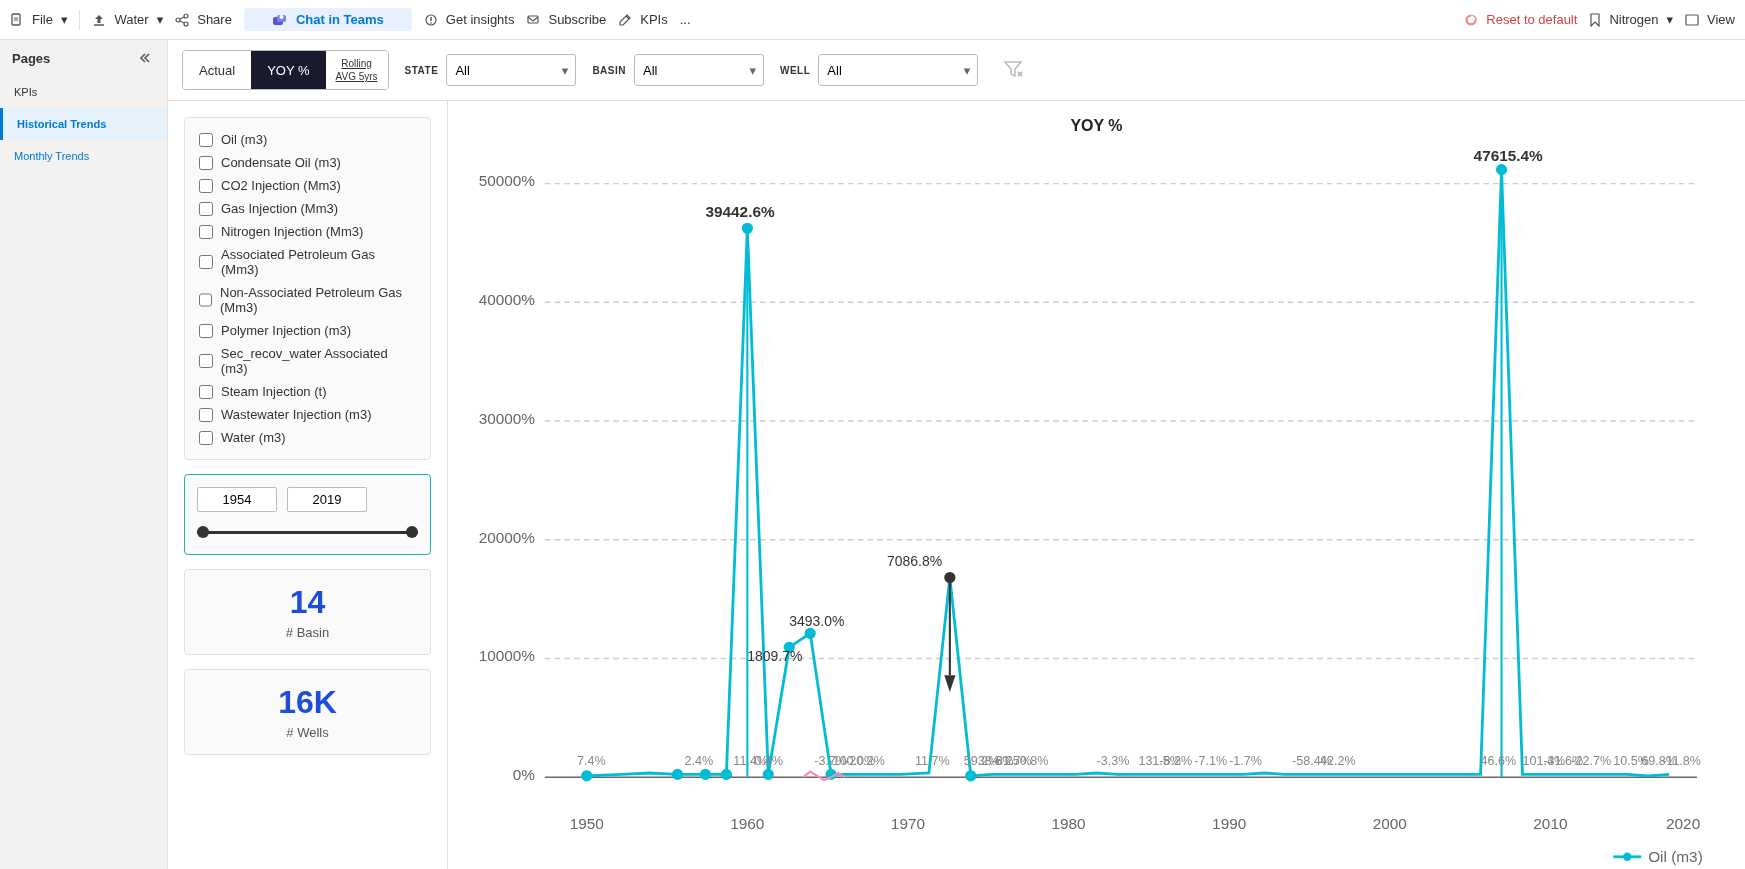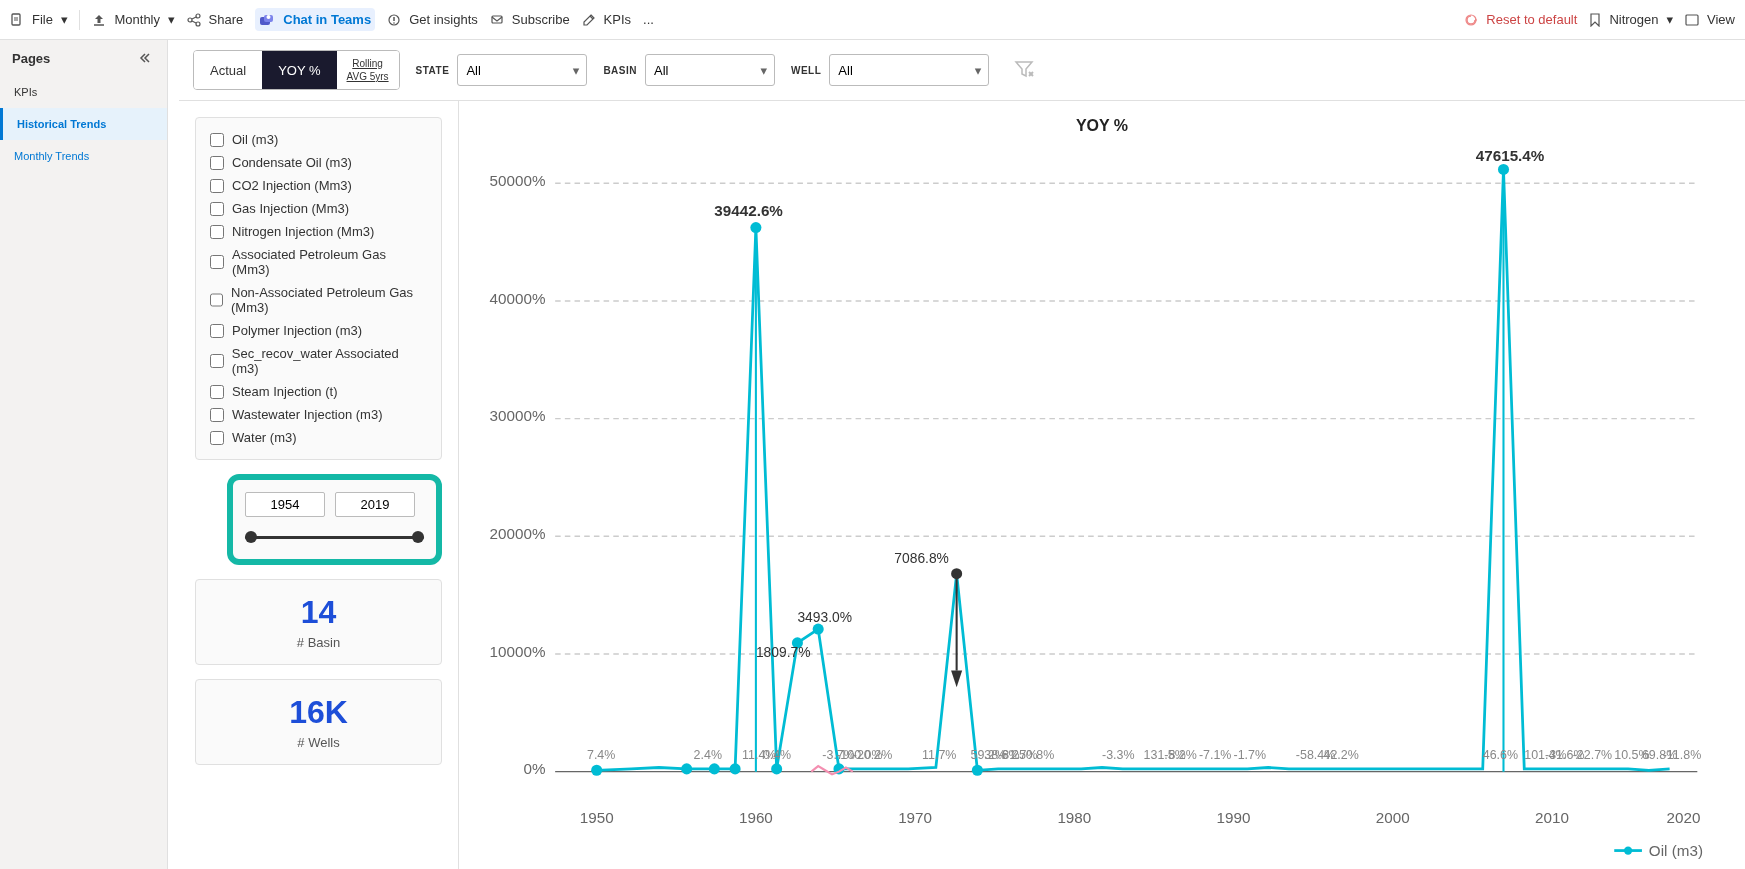--- a/index.html
+++ b/index.html
@@ -19,21 +19,21 @@
 
     
     .sidebar { width: 168px; background: #f3f2f1; border-right: 1px solid #e0e0e0; display: flex; flex-direction: column; }
     .sidebar-header { display: flex; align-items: center; justify-content: space-between; padding: 10px 12px; }
     .sidebar-title { font-size: 13px; font-weight: 600; color: #333; }
     .sidebar-item { padding: 10px 14px; cursor: pointer; font-size: 11px; color: #333; }
     .sidebar-item.active { background: #e6f2fb; color: #0078d4; font-weight: 600; border-left: 3px solid #0078d4; }
     .sidebar-item.monthly { color: #0078d4; }
 
     
-    .content { flex: 1; display: flex; flex-direction: column; overflow: hidden; padding-left: 11px; }
+    .content { flex: 1; display: flex; flex-direction: column; overflow: hidden; }
 
     
     .controls-bar {
       display: flex; align-items: center; padding: 10px 14px; gap: 16px; border-bottom: 1px solid #e0e0e0; background: #fff;
     }
     .toggle-group { display: flex; border: 1.5px solid #bbb; border-radius: 4px; overflow: hidden; }
     .toggle-btn {
       padding: 6px 16px; font-size: 13px; cursor: pointer; background: #fff; border: none; color: #333;
     }
     .toggle-btn.active { background: #1a1a2e; color: #fff; }
@@ -56,21 +56,21 @@
     
     .inner-layout { display: flex; flex: 1; overflow: hidden; }
 
     
     .left-panel { width: 280px; border-right: 1px solid #e0e0e0; padding: 16px; display: flex; flex-direction: column; gap: 14px; overflow-y: auto; }
 
     .checkbox-list { display: flex; flex-direction: column; gap: 8px; border: 1px solid #e0e0e0; border-radius: 4px; padding: 14px; background: #fafafa; }
     .checkbox-item { display: flex; align-items: center; gap: 8px; font-size: 13px; cursor: pointer; }
     .checkbox-item input[type=checkbox] { width: 14px; height: 14px; cursor: pointer; }
 
-    .year-range { border: 6px solid #14b8a6; border-radius: 12px; padding: 12px; background: #fafafa; margin-left: 32px; }
+    .year-range { border: 1px solid #14b8a6; border-radius: 4px; padding: 12px; background: #fafafa; }
     .year-inputs { display: flex; gap: 10px; margin-bottom: 10px; }
     .year-input { width: 80px; border: 1px solid #bbb; padding: 4px 8px; font-size: 13px; text-align: center; border-radius: 2px; }
     .range-slider-container { position: relative; height: 20px; display: flex; align-items: center; }
     .range-track { width: 100%; height: 3px; background: #333; border-radius: 2px; position: relative; }
     .range-thumb { width: 12px; height: 12px; background: #333; border-radius: 50%; position: absolute; top: 50%; transform: translateY(-50%); }
     .range-thumb.left { left: 0; }
     .range-thumb.right { right: 0; }
 
     .stat-card { border: 1px solid #e0e0e0; border-radius: 4px; padding: 14px; background: #fafafa; text-align: center; }
     .stat-value { font-size: 32px; font-weight: 700; color: #1d4ed8; }
@@ -103,34 +103,34 @@
       </svg>
     <span>File</span>
     <span>▾</span>
   </span>
   <div class="topbar-separator"></div>
   <span class="topbar-item">
     <svg width="14" height="14" viewBox="0 0 14 14">
         <path d="M7 2 L11 6 L8.5 6 L8.5 10 L5.5 10 L5.5 6 L3 6 Z" fill="#555"></path>
         <line x1="2" y1="12" x2="12" y2="12" stroke="#555" stroke-width="1.5"></line>
       </svg>
-    <span>Monthly</span>
+    <span>Water</span>
     <span>▾</span>
   </span>
   <span class="topbar-item">
     <svg width="14" height="14" viewBox="0 0 14 14">
         <circle cx="11" cy="3" r="2" fill="none" stroke="#555" stroke-width="1.2"></circle>
         <circle cx="3" cy="7" r="2" fill="none" stroke="#555" stroke-width="1.2"></circle>
         <circle cx="11" cy="11" r="2" fill="none" stroke="#555" stroke-width="1.2"></circle>
         <line x1="5" y1="6" x2="9" y2="4" stroke="#555" stroke-width="1.2"></line>
         <line x1="5" y1="8" x2="9" y2="10" stroke="#555" stroke-width="1.2"></line>
       </svg>
     <span>Share</span>
   </span>
-  <span class="topbar-item" style="background:#e8f0fe; padding: 4px 4px; border-radius:4px;">
+  <span class="topbar-item" style="background:#e8f0fe; padding: 4px 28px; border-radius:4px;">
     <svg width="16" height="14" viewBox="0 0 16 14">
         <rect x="1" y="4" width="10" height="8" rx="2" fill="#5059C9"></rect>
         <rect x="5" y="2" width="9" height="7" rx="2" fill="#7B83EB"></rect>
         <circle cx="9.5" cy="4" r="2" fill="#fff"></circle>
       </svg>
     <span style="color:#0078d4; font-weight:600;">Chat in Teams</span>
   </span>
   <span class="topbar-item">
     <svg width="14" height="14" viewBox="0 0 14 14">
         <circle cx="7" cy="7" r="5" fill="none" stroke="#555" stroke-width="1.2"></circle>

